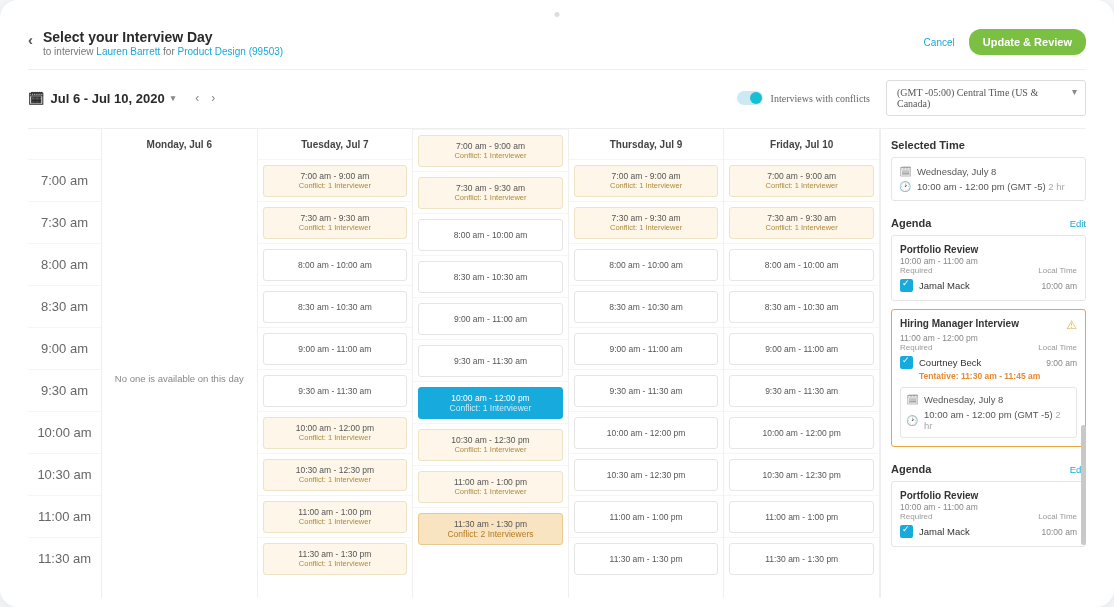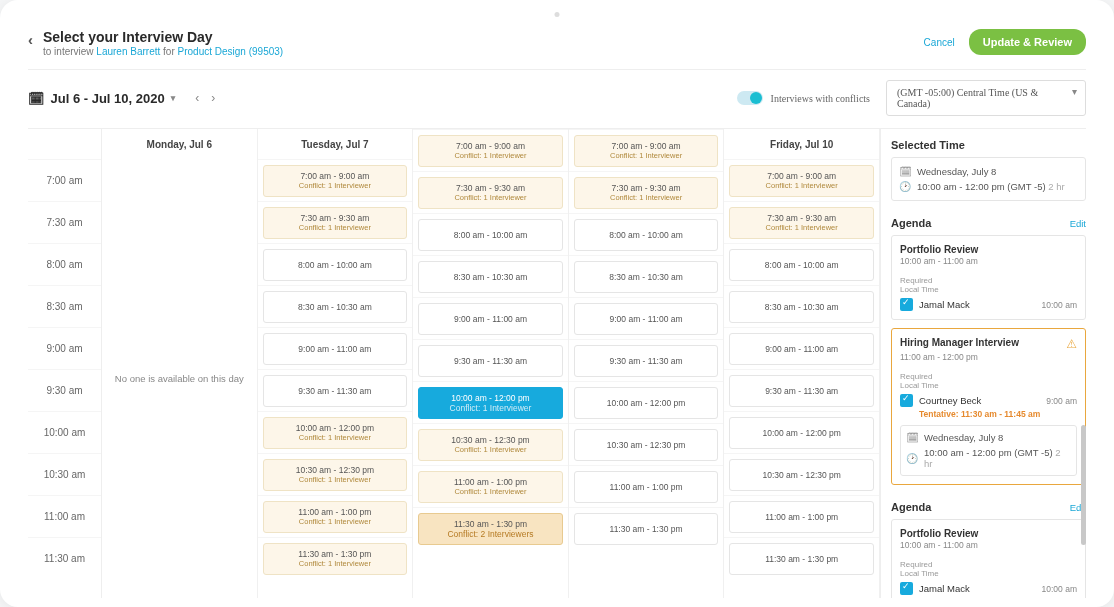--- a/index.html
+++ b/index.html
@@ -27,21 +27,21 @@
 .toggle-label { font-size: 10px; color: #666; }
 .tz-select { border: 1px solid #ddd; border-radius: 3px; padding: 6px 28px 6px 10px; font-size: 10px; color: #555; background: #fff; cursor: pointer; position: relative; width: 200px; }
 .tz-select::after { content: '▾'; position: absolute; right: 8px; top: 5px; color: #888; font-size: 10px; }
 .main { display: flex; height: 470px; border-top: 1px solid #eee; }
 .grid-area { flex: 1; display: flex; overflow: hidden; }
 .time-col { width: 74px; border-right: 1px solid #eee; }
 .day-cols { flex: 1; display: flex; }
 .day-col { flex: 1; border-right: 1px solid #f0f0f0; display: flex; flex-direction: column; }
 .day-header { height: 30px; display: flex; align-items: center; justify-content: center; font-size: 10px; font-weight: 700; color: #444; }
 .time-header { height: 30px; }
-.time-row { height: 42px; display: flex; align-items: center; justify-content: center; font-size: 10px; color: #666; border-top: 1px solid #f5f5f5; }
+.time-row { height: 42px; display: flex; align-items: center; justify-content: center; font-size: 13px; color: #666; border-top: 1px solid #f5f5f5; }
 .slot-row { height: 42px; padding: 3px 5px; display: flex; align-items: center; justify-content: center; border-top: 1px solid #f5f5f5; }
 .slot { width: 100%; height: 32px; border: 1px solid #e5e5e5; border-radius: 3px; display: flex; flex-direction: column; align-items: center; justify-content: center; font-size: 8.5px; color: #555; cursor: pointer; background: #fff; }
 .slot.conflict { background: #fdf6e9; border-color: #efe3c5; }
 .slot.conflict .conflict-text { font-size: 7.5px; color: #b0893c; }
 .slot.selected { background: #17aadd; border-color: #17aadd; color: #fff; }
 .slot.selected .conflict-text { color: #d0ecf7; }
 .slot.highlight2 { background: #f8e4c1; border-color: #e8ca90; }
 .slot.highlight2 .conflict-text { color: #b57a23; }
 .slot-time { font-weight: 500; }
 .no-one { font-size: 9.5px; color: #888; text-align: center; padding: 0 8px; display: flex; align-items: center; justify-content: center; flex: 1; }
@@ -51,21 +51,21 @@
 .sel-row { display: flex; align-items: center; gap: 6px; font-size: 9.5px; color: #555; margin-bottom: 4px; }
 .sel-row:last-child { margin-bottom: 0; }
 .icon-sm { width: 11px; height: 11px; display: inline-flex; align-items: center; justify-content: center; color: #777; font-size: 10px; }
 .agenda-h { display: flex; justify-content: space-between; align-items: center; padding: 8px 0 6px 0; }
 .edit-link { color: #1aa7d6; font-size: 9.5px; cursor: pointer; }
 .agenda-item { border: 1px solid #e5e5e5; border-radius: 3px; padding: 8px; margin-bottom: 8px; font-size: 9.5px; }
 .agenda-item.warn { border-color: #e9a73e; }
 .agenda-title-row { display: flex; justify-content: space-between; align-items: flex-start; }
 .agenda-title { font-weight: 700; font-size: 10px; color: #333; }
 .agenda-time { font-size: 8.5px; color: #888; margin-top: 1px; }
-.req-row { display: flex; justify-content: space-between; font-size: 8px; color: #999; margin-top: 10px; flex-direction: column; }
+.req-row { display: flex; justify-content: space-between; font-size: 8px; color: #999; margin-top: 0; }
 .person-row { display: flex; align-items: center; gap: 6px; margin-top: 4px; font-size: 9.5px; }
 .checkbox { width: 13px; height: 13px; background: #17aadd; border-radius: 2px; position: relative; flex-shrink: 0; }
 .checkbox::after { content: '✓'; color: #fff; font-size: 9px; position: absolute; left: 2px; top: -1px; }
 .person-time { margin-left: auto; font-size: 8.5px; color: #888; }
 .tentative { color: #e68a2e; font-size: 8.5px; margin-left: 19px; margin-top: 2px; font-weight: 600; }
 .warn-icon { color: #e9a73e; font-size: 12px; }
 .inner-box { border: 1px solid #e5e5e5; border-radius: 3px; padding: 6px; margin-top: 6px; }
 .scrollbar { position: absolute; right: 28px; top: 425px; width: 5px; height: 120px; background: #c8c8c8; border-radius: 3px; }
 </style>
 </head>
@@ -248,20 +248,21 @@
             </div>
           <div class="slot-row">
               <div class="slot highlight2">
                 <span class="slot-time">11:30 am - 1:30 pm</span>
                 <span class="conflict-text">Conflict: 2 Interviewers</span>
               </div>
             </div>
         </div>
 
         <div class="day-col">
+          <div class="day-header">Thursday, Jul 9</div>
           <div class="slot-row">
               <div class="slot conflict">
                 <span class="slot-time">7:00 am - 9:00 am</span>
                 <span class="conflict-text">Conflict: 1 Interviewer</span>
               </div>
             </div>
           <div class="slot-row">
               <div class="slot conflict">
                 <span class="slot-time">7:30 am - 9:30 am</span>
                 <span class="conflict-text">Conflict: 1 Interviewer</span>

